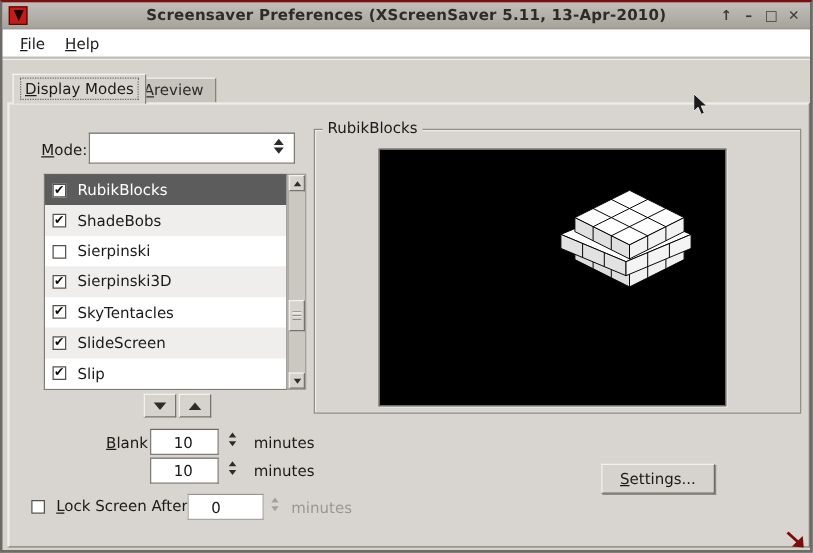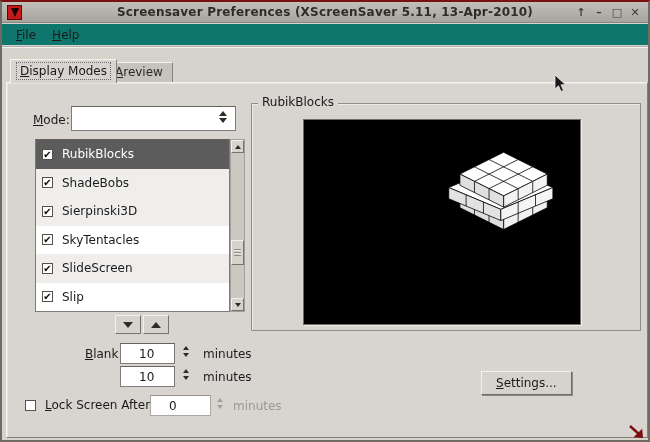--- a/index.html
+++ b/index.html
@@ -36,21 +36,21 @@
     letter-spacing:0.2px;
   }
   .winbtns{position:absolute;right:4px;top:0;height:21px;display:flex;align-items:center;}
   .winbtn{
     width:18px;height:17px;display:flex;align-items:center;justify-content:center;
     color:#3e3c38;font-size:11px;font-weight:bold;cursor:default;
   }
   
   .menubar{
     position:absolute;left:0;top:22px;right:0;height:21px;
-    display:flex;align-items:center;padding-left:6px;background:#0f766e;
+    display:flex;align-items:center;padding-left:6px;background:#ffffff;
   }
   .menu-item{padding:2px 8px;color:#1a1a1a;}
   .menubar-sep{position:absolute;left:0;top:44px;right:0;height:2px;
     border-top:1px solid #b2afa9;border-bottom:1px solid #f2f1ef;}
   .u{text-decoration:underline;}
   
   .tab{position:absolute;border:1px solid;border-color:#f4f3f0 #868379 #d8d5d0 #f4f3f0;}
   .tab.active{
     left:8px;top:57px;height:24px;padding:3px 6px 0 6px;background:#d8d5d0;z-index:3;
     border-bottom:none;
@@ -192,20 +192,24 @@
 
     <div class="saver-list">
         <div class="saver-row selected">
           <span class="cbx">✔</span>
           <span>RubikBlocks</span>
         </div>
         <div class="saver-row alt">
           <span class="cbx">✔</span>
           <span>ShadeBobs</span>
         </div>
+        <div class="saver-row">
+          <span class="cbx"></span>
+          <span>Sierpinski</span>
+        </div>
         <div class="saver-row alt">
           <span class="cbx">✔</span>
           <span>Sierpinski3D</span>
         </div>
         <div class="saver-row">
           <span class="cbx">✔</span>
           <span>SkyTentacles</span>
         </div>
         <div class="saver-row alt">
           <span class="cbx">✔</span>

